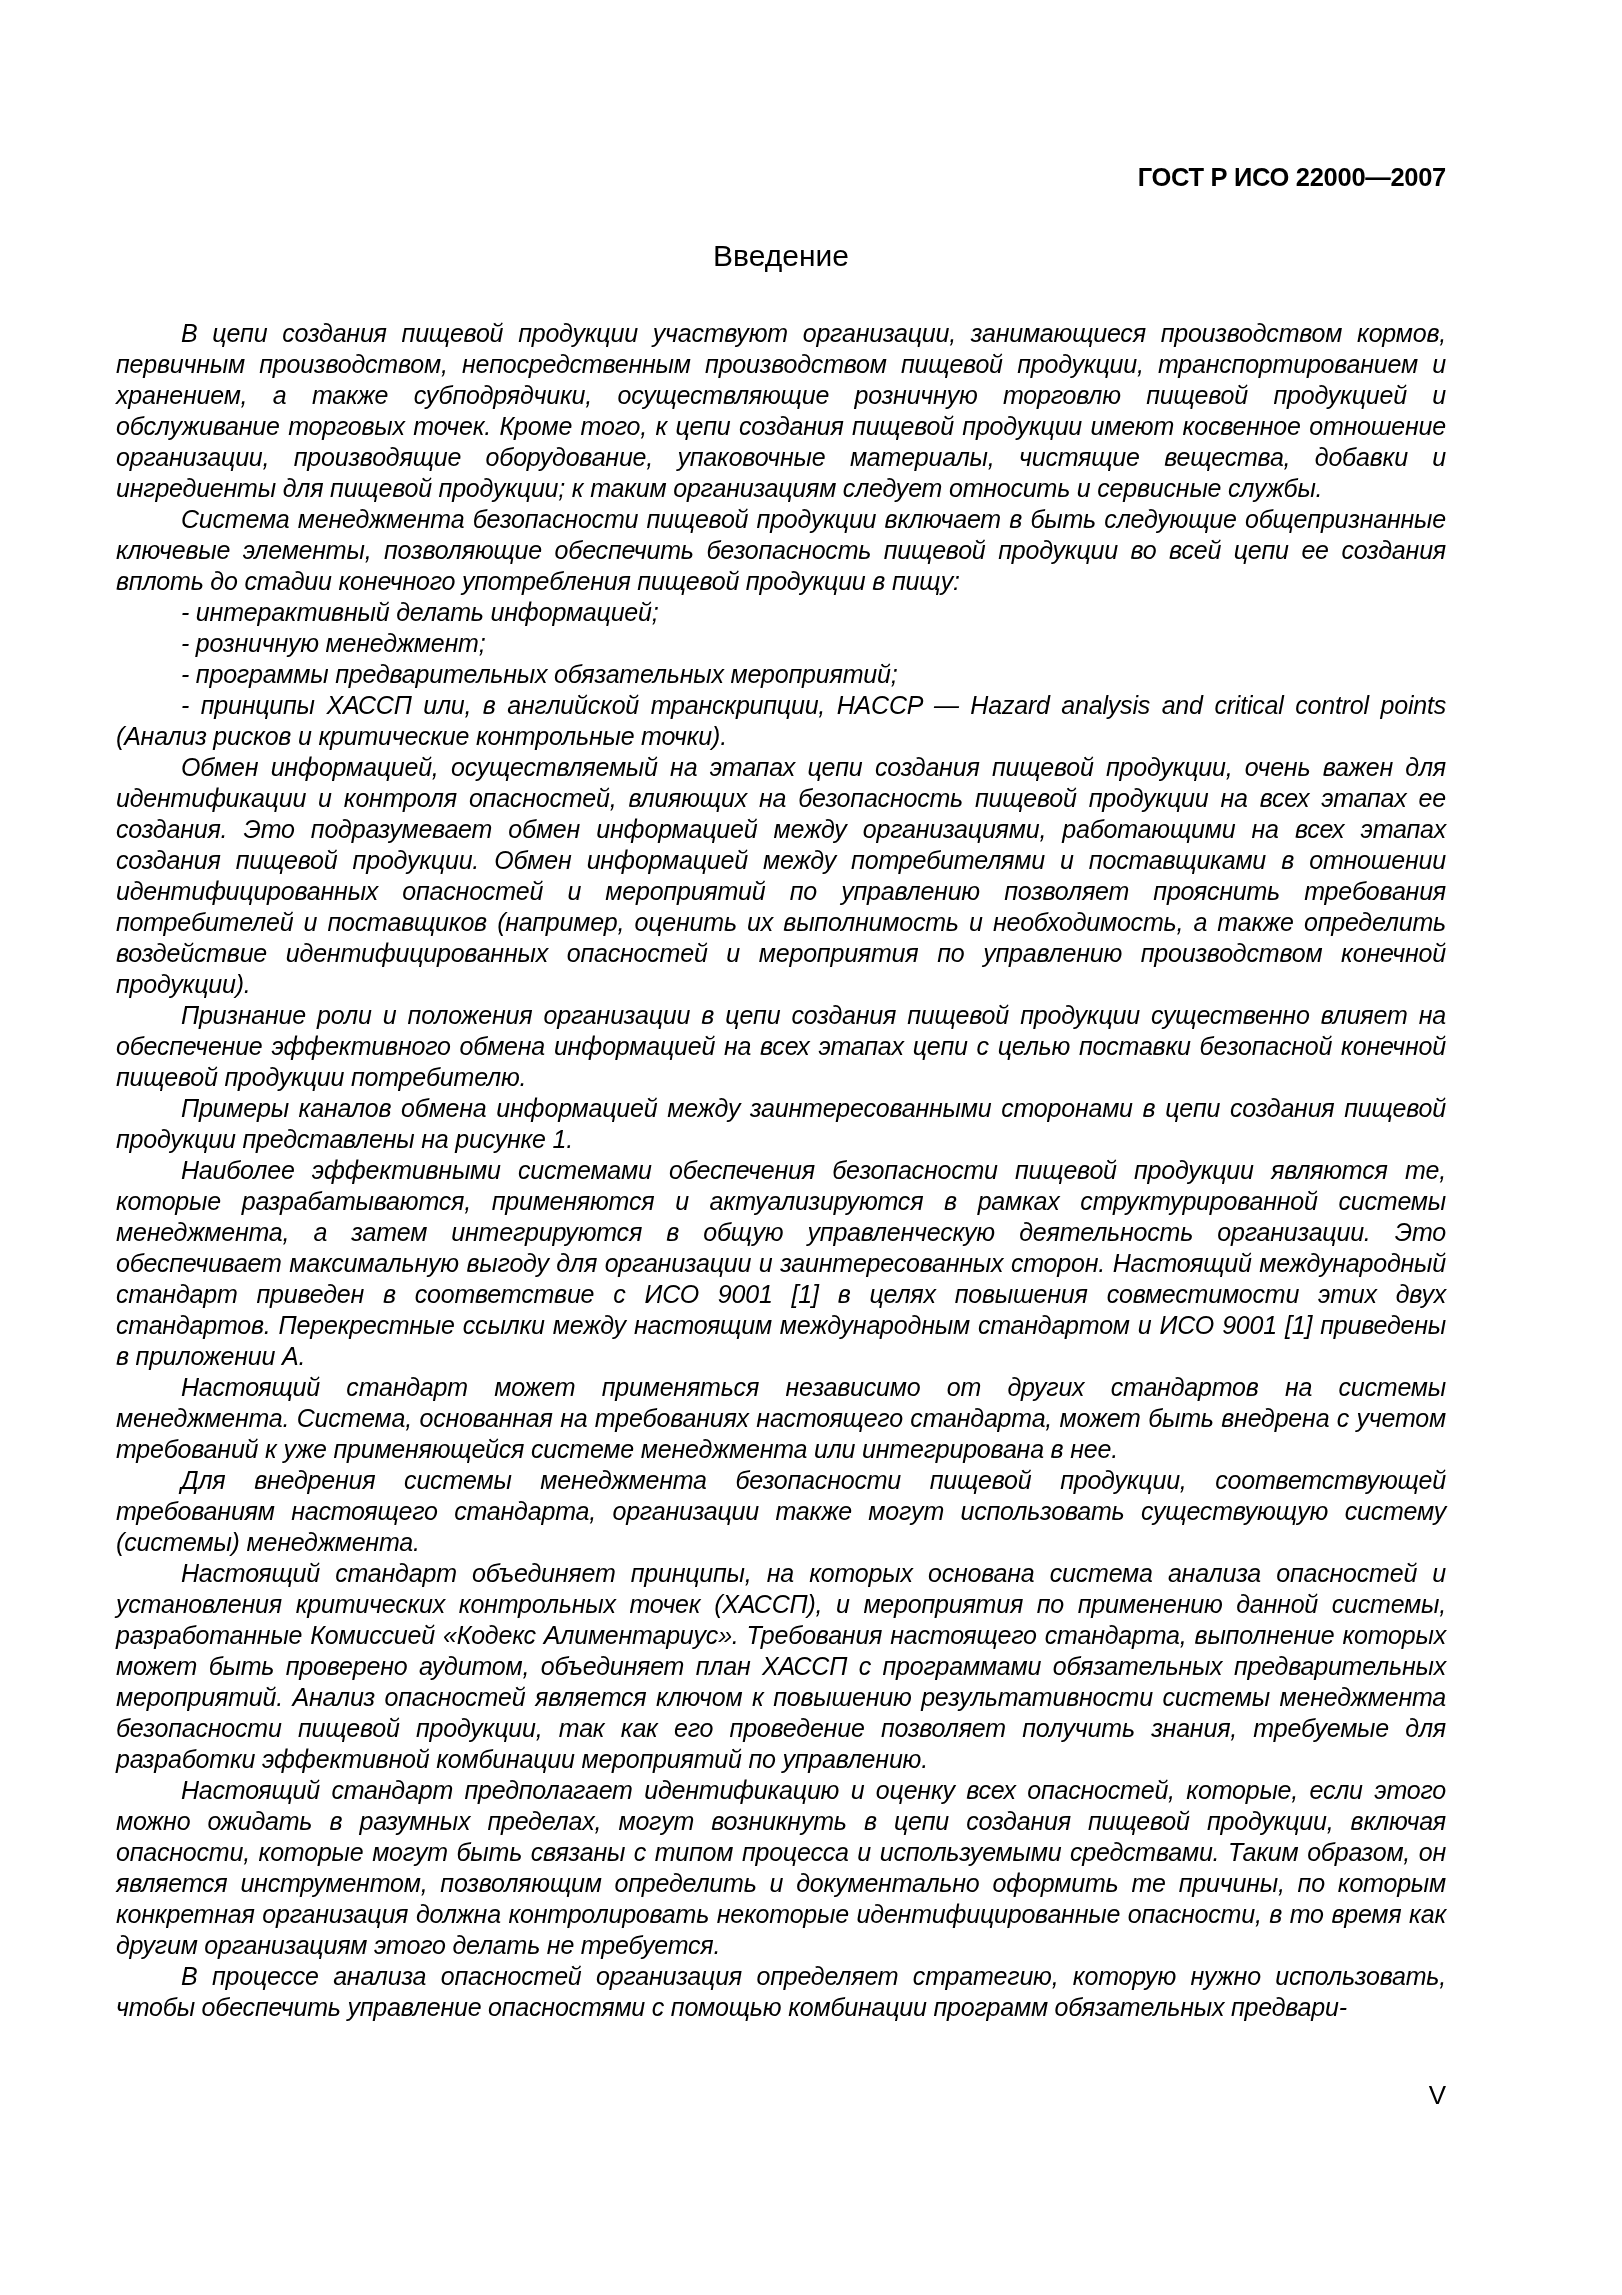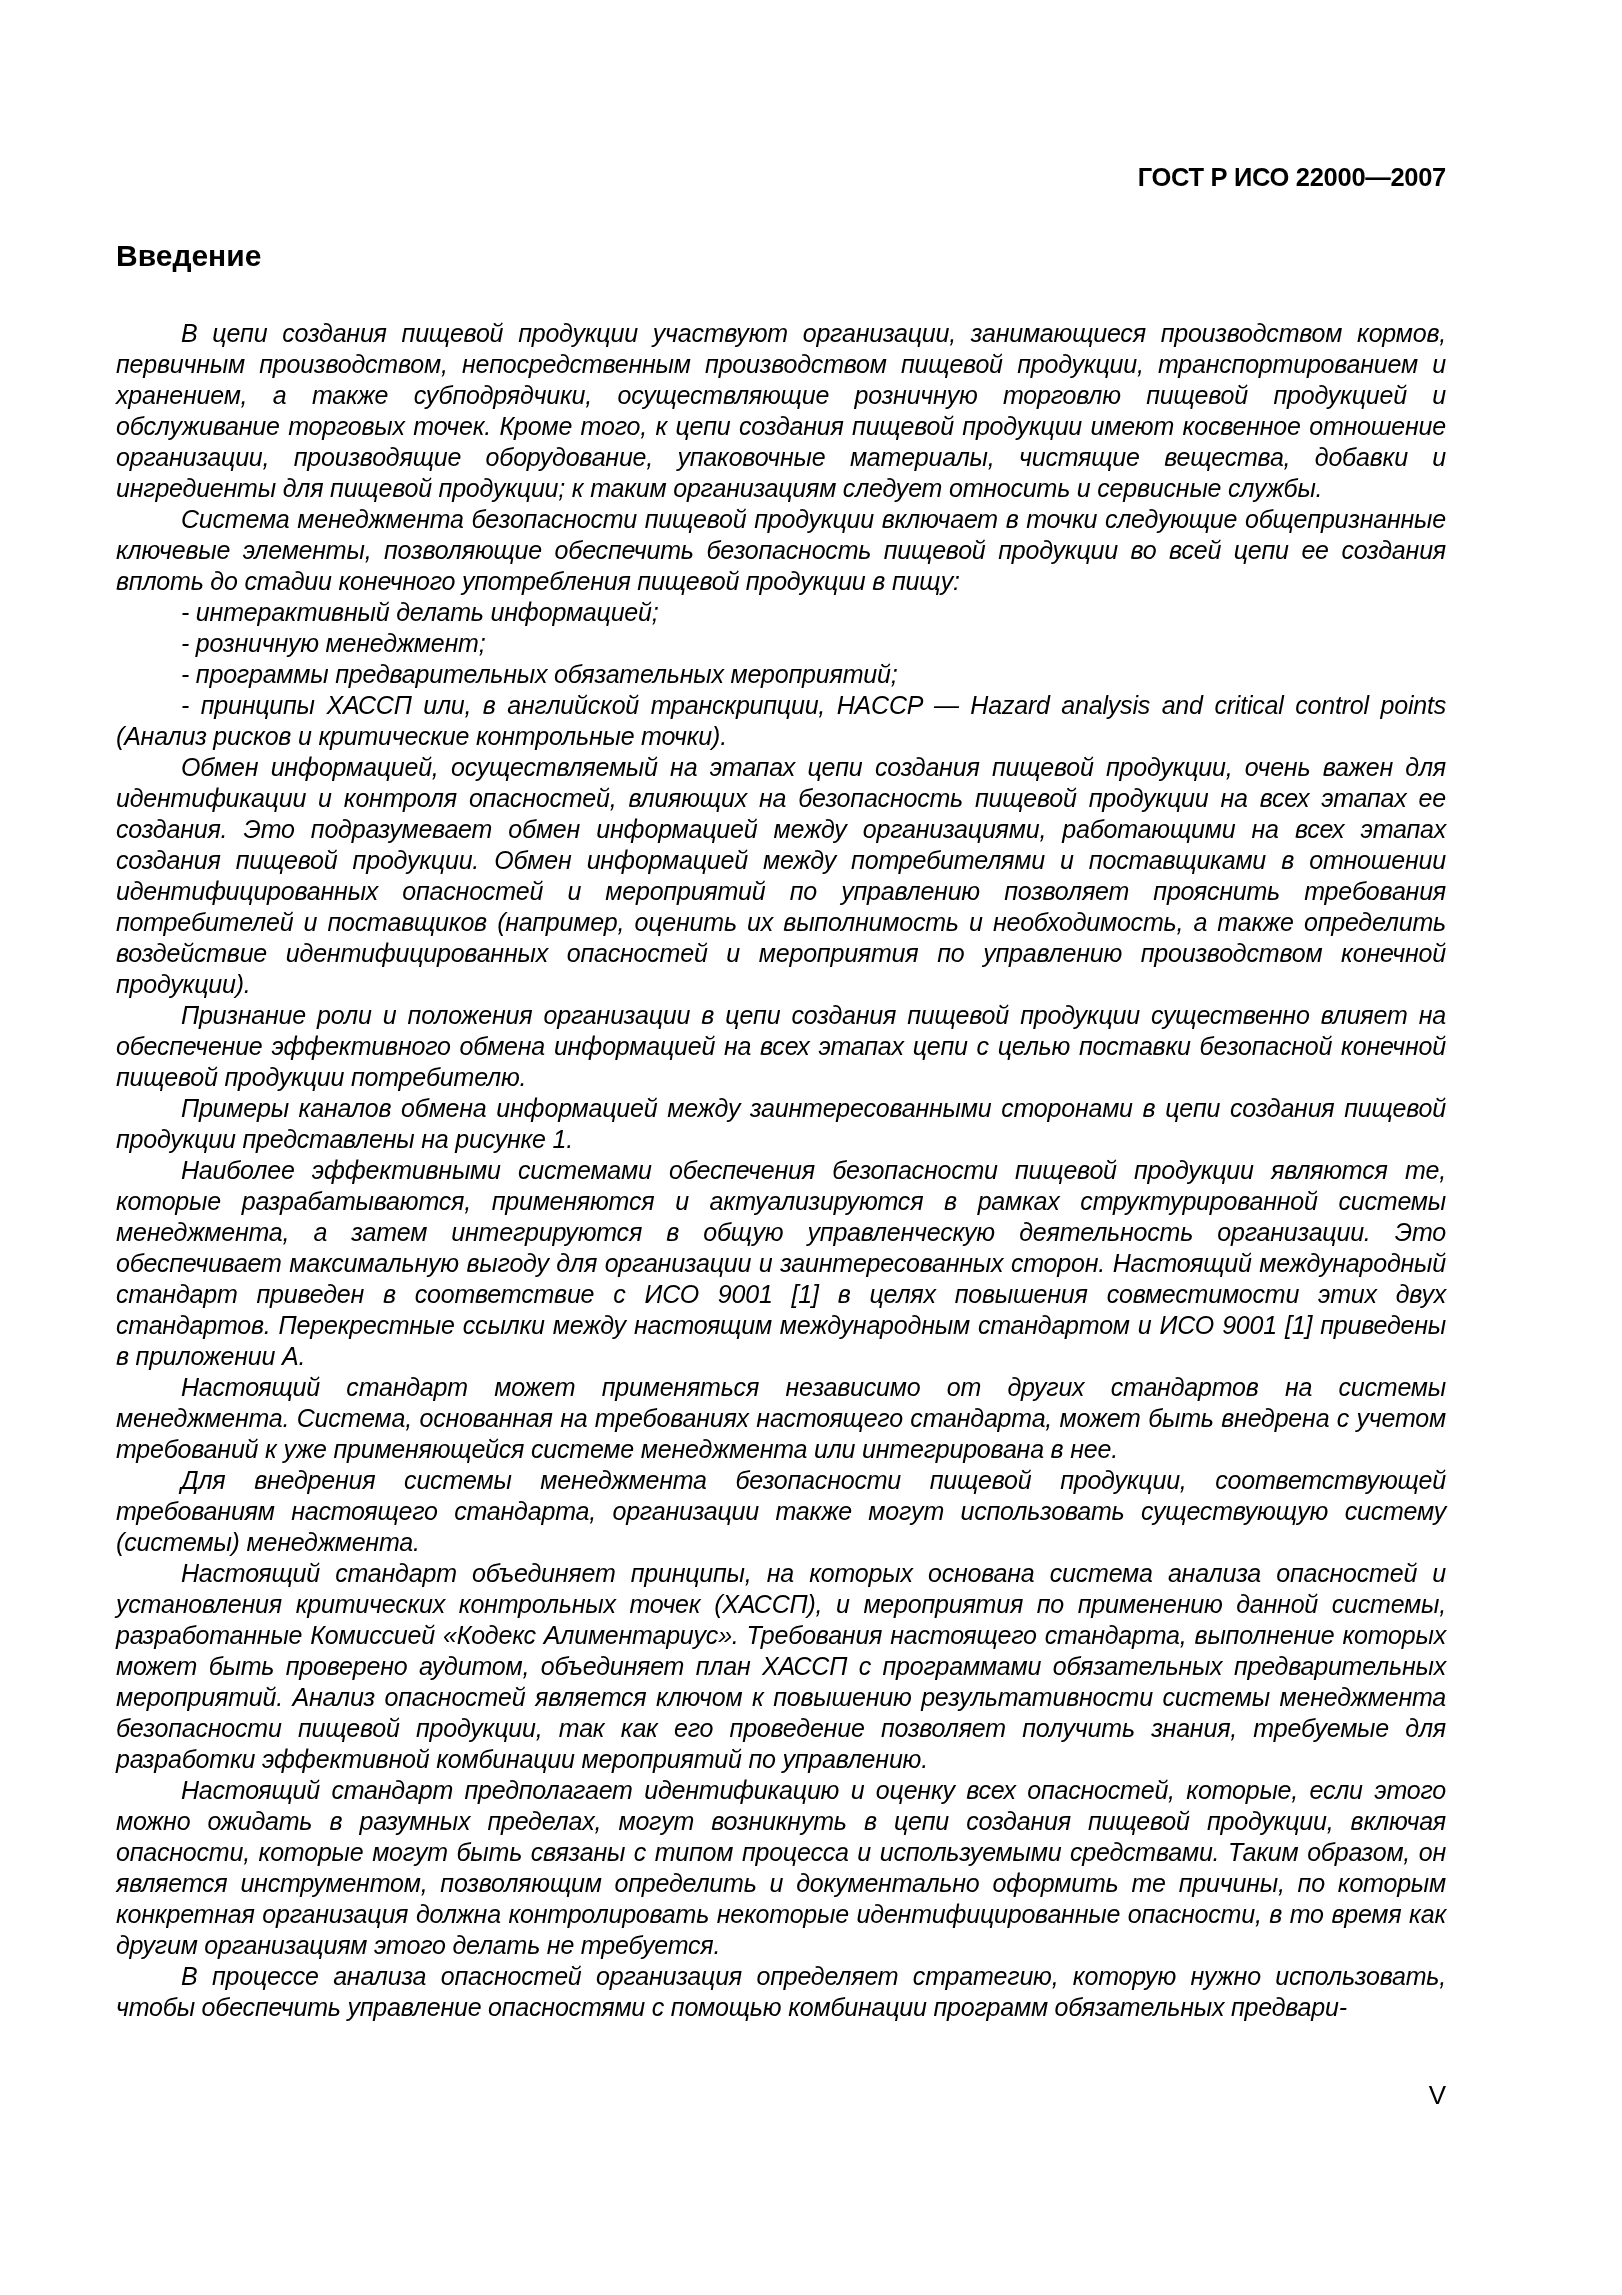--- a/index.html
+++ b/index.html
@@ -26,21 +26,22 @@
     font-size: 25.5px;
     line-height: 27.5px;
     letter-spacing: -0.3px;
     white-space: nowrap;
   }
   .doc-title {
     position: absolute;
     left: 116px;
     top: 239px;
     width: 1330px;
-    font-weight: 700;
+    text-align: center;
+    font-weight: 400;
     font-size: 30px;
     line-height: 33px;
   }
   .doc-body {
     position: absolute;
     left: 116px;
     top: 318px;
     width: 1330px;
     font-size: 25px;
     line-height: 31px;
@@ -67,21 +68,21 @@
 <body>
 
 <div class="page">
 
   <div class="doc-header">ГОСТ Р ИСО 22000—2007</div>
 
   <div class="doc-title">Введение</div>
 
   <div class="doc-body">
     <p>В цепи создания пищевой продукции участвуют организации, занимающиеся производством кормов, первичным производством, непосредственным производством пищевой продукции, транспортированием и хранением, а также субподрядчики, осуществляющие розничную торговлю пищевой продукцией и обслуживание торговых точек. Кроме того, к цепи создания пищевой продукции имеют косвенное отношение организации, производящие оборудование, упаковочные материалы, чистящие вещества, добавки и ингредиенты для пищевой продукции; к таким организациям следует относить и сервисные службы.</p>
-    <p>Система менеджмента безопасности пищевой продукции включает в точки следующие общепризнанные ключевые элементы, позволяющие обеспечить безопасность пищевой продукции во всей цепи ее создания вплоть до стадии конечного употребления пищевой продукции в пищу:</p>
+    <p>Система менеджмента безопасности пищевой продукции включает в быть следующие общепризнанные ключевые элементы, позволяющие обеспечить безопасность пищевой продукции во всей цепи ее создания вплоть до стадии конечного употребления пищевой продукции в пищу:</p>
     <p>- интерактивный делать информацией;</p>
     <p>- розничную менеджмент;</p>
     <p>- программы предварительных обязательных мероприятий;</p>
     <p>- принципы ХАССП или, в английской транскрипции, HACCP — Hazard analysis and critical control points (Анализ рисков и критические контрольные точки).</p>
     <p>Обмен информацией, осуществляемый на этапах цепи создания пищевой продукции, очень важен для идентификации и контроля опасностей, влияющих на безопасность пищевой продукции на всех этапах ее создания. Это подразумевает обмен информацией между организациями, работающими на всех этапах создания пищевой продукции. Обмен информацией между потребителями и поставщиками в отношении идентифицированных опасностей и мероприятий по управлению позволяет прояснить требования потребителей и поставщиков (например, оценить их выполнимость и необходимость, а также определить воздействие идентифицированных опасностей и мероприятия по управлению производством конечной продукции).</p>
     <p>Признание роли и положения организации в цепи создания пищевой продукции существенно влияет на обеспечение эффективного обмена информацией на всех этапах цепи с целью поставки безопасной конечной пищевой продукции потребителю.</p>
     <p>Примеры каналов обмена информацией между заинтересованными сторонами в цепи создания пищевой продукции представлены на рисунке 1.</p>
     <p>Наиболее эффективными системами обеспечения безопасности пищевой продукции являются те, которые разрабатываются, применяются и актуализируются в рамках структурированной системы менеджмента, а затем интегрируются в общую управленческую деятельность организации. Это обеспечивает максимальную выгоду для организации и заинтересованных сторон. Настоящий международный стандарт приведен в соответствие с ИСО 9001 [1] в целях повышения совместимости этих двух стандартов. Перекрестные ссылки между настоящим международным стандартом и ИСО 9001 [1] приведены в приложении А.</p>
     <p>Настоящий стандарт может применяться независимо от других стандартов на системы менеджмента. Система, основанная на требованиях настоящего стандарта, может быть внедрена с учетом требований к уже применяющейся системе менеджмента или интегрирована в нее.</p>
     <p>Для внедрения системы менеджмента безопасности пищевой продукции, соответствующей требованиям настоящего стандарта, организации также могут использовать существующую систему (системы) менеджмента.</p>

